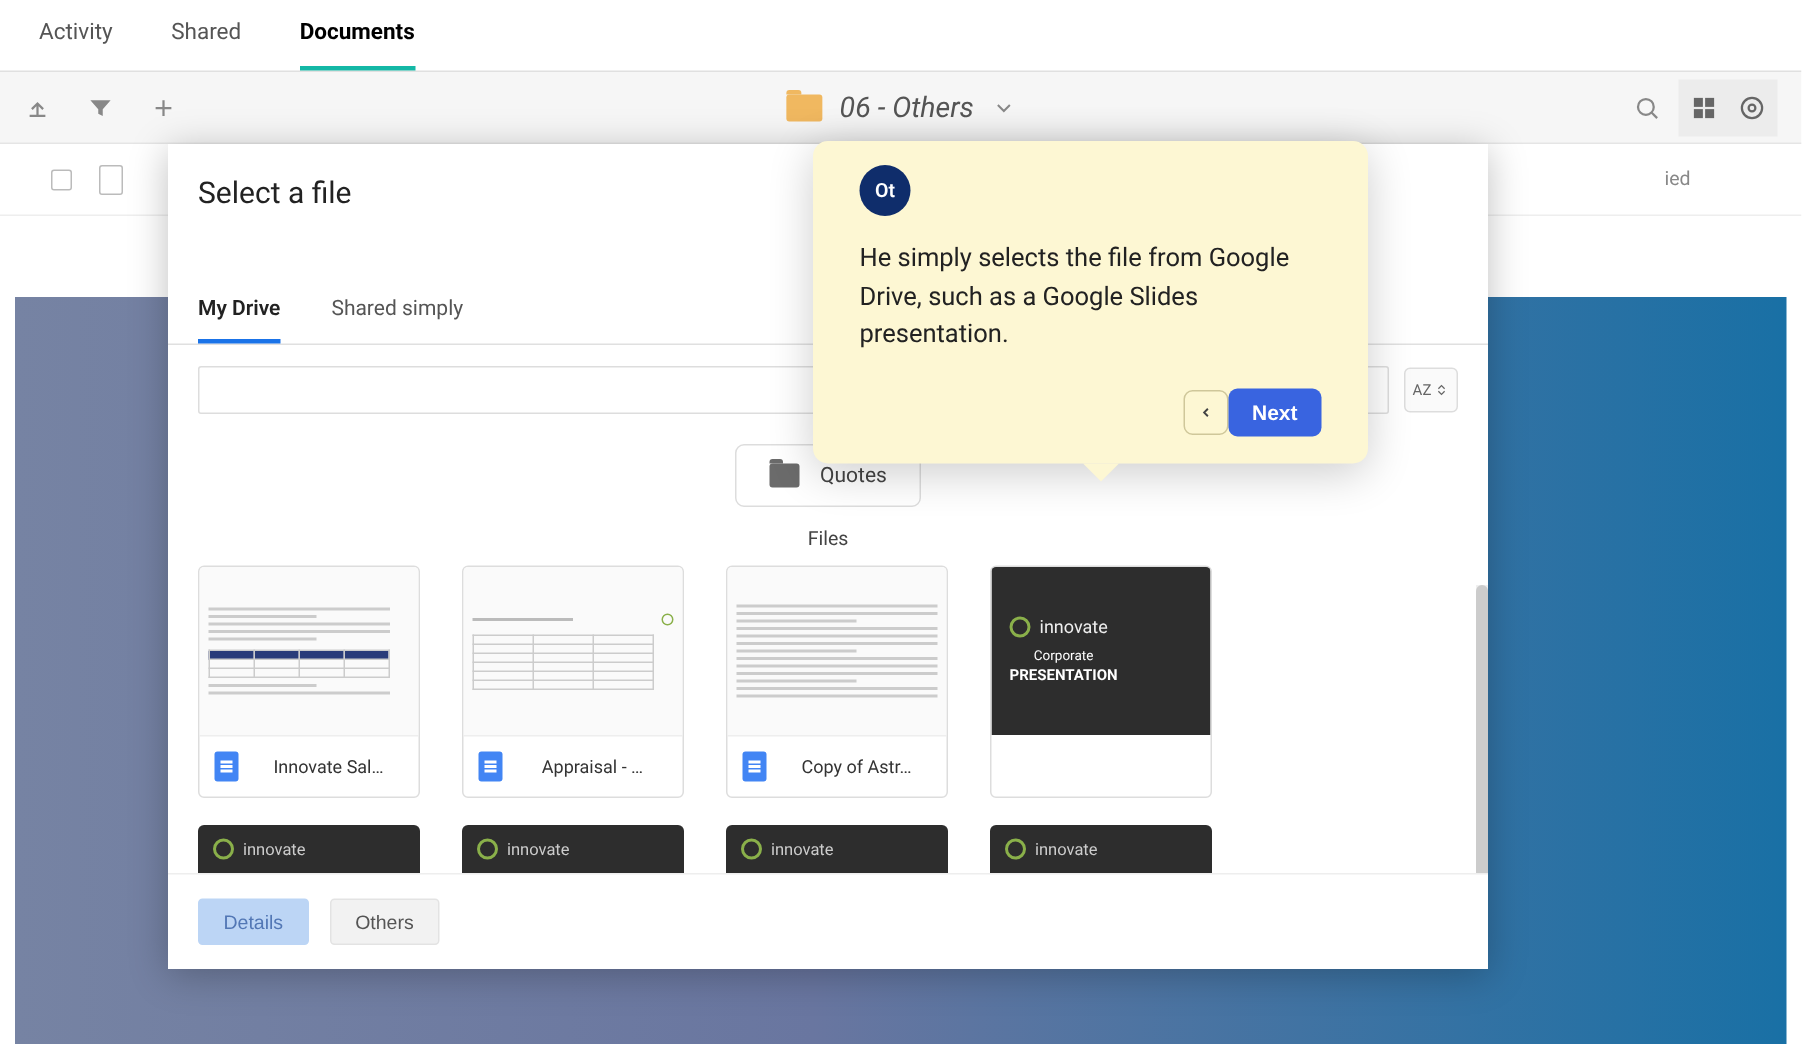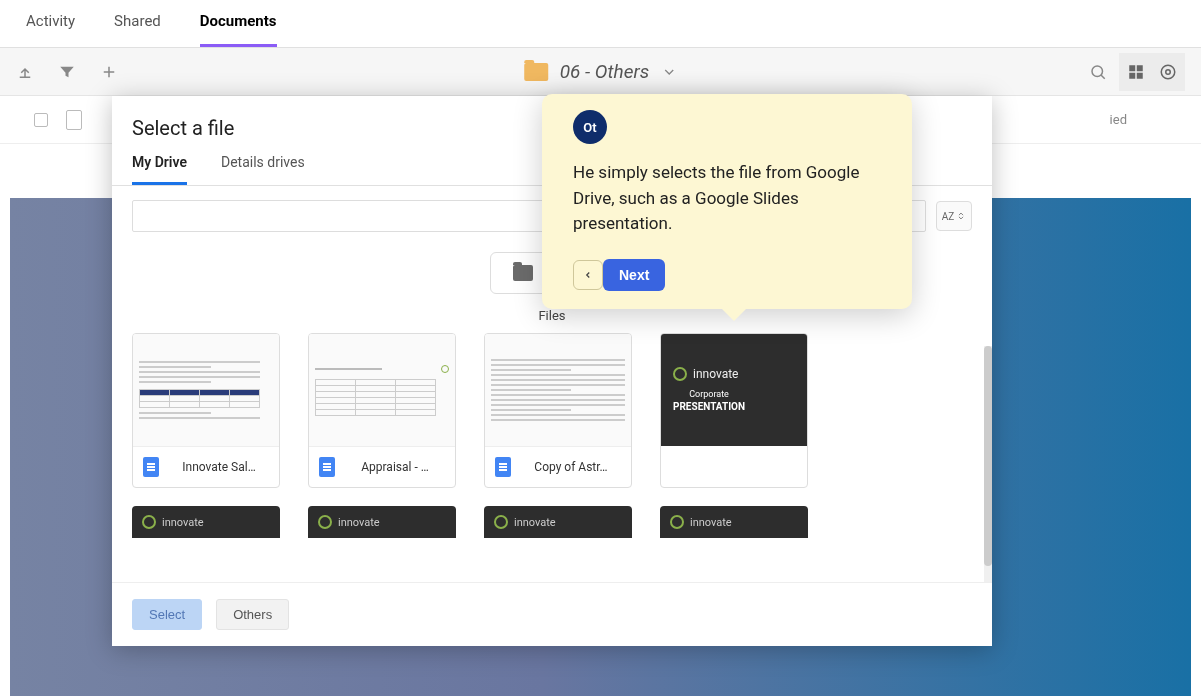--- a/index.html
+++ b/index.html
@@ -1,21 +1,21 @@
 <!DOCTYPE html>
 <html><head>
 <meta charset="utf-8">
 <style>
 * { margin: 0; padding: 0; box-sizing: border-box; }
 body { font-family: -apple-system, BlinkMacSystemFont, "Segoe UI", Roboto, Arial, sans-serif; background: #fff; width: 1201px; height: 696px; overflow: hidden; position: relative; }
 
 
 .top-tabs { display: flex; gap: 39px; padding: 12px 26px 0; border-bottom: 1px solid #e0e0e0; position: relative; }
 .top-tab { font-size: 15px; color: #555; padding-bottom: 14px; cursor: pointer; }
-.top-tab.active { color: #000; font-weight: 700; border-bottom: 3px solid #8b5cf6; }
+.top-tab.active { color: #000; font-weight: 700; border-bottom: 3px solid #14b8a6; }
 
 
 .toolbar { display: flex; align-items: center; background: #f6f6f6; height: 48px; padding: 0 16px; border-bottom: 1px solid #e5e5e5; position: relative; }
 .toolbar-left { display: flex; gap: 24px; align-items: center; color: #888; }
 .toolbar-center { position: absolute; left: 50%; transform: translateX(-50%); display: flex; align-items: center; gap: 12px; color: #555; font-size: 19px; font-style: italic; }
 .folder-icon { width: 24px; height: 18px; background: #f0b860; border-radius: 2px; position: relative; }
 .folder-icon::before { content: ''; position: absolute; top: -3px; left: 0; width: 10px; height: 3px; background: #f0b860; border-radius: 2px 2px 0 0; }
 .toolbar-right { margin-left: auto; display: flex; gap: 12px; align-items: center; color: #888; }
 .toolbar-right-box { background: #ececec; padding: 10px 8px; display: flex; gap: 14px; align-items: center; }
 
@@ -25,21 +25,21 @@
 .row-behind .fi { width: 16px; height: 20px; border: 1.5px solid #bbb; border-radius: 2px; }
 .row-behind .txt { margin-left: auto; font-size: 13px; color: #888; margin-right: 40px; }
 
 
 .bg-area { position: absolute; top: 198px; left: 10px; right: 10px; bottom: 0; background: linear-gradient(90deg, #7683a3 0%, #6976a0 45%, #1970a5 100%); }
 
 
 .modal { position: absolute; top: 96px; left: 112px; width: 880px; height: 550px; background: #fff; box-shadow: 0 4px 24px rgba(0,0,0,0.25); display: flex; flex-direction: column; }
 .modal-title { font-size: 20px; font-weight: 400; padding: 20px 20px 14px; color: #222; }
 .modal-tabs { display: flex; gap: 34px; padding: 0 20px; border-bottom: 1px solid #e0e0e0; }
-.modal-tab { font-size: 14px; padding-bottom: 12px; color: #555; cursor: pointer; }
+.modal-tab { font-size: 14px; padding-bottom: 12px; color: #555; cursor: pointer; margin-top: 44px; }
 .modal-tab.active { color: #222; font-weight: 600; border-bottom: 3px solid #1a73e8; }
 
 .modal-search-row { padding: 14px 20px; display: flex; gap: 10px; align-items: center; }
 .modal-search { flex: 1; height: 32px; border: 1px solid #ddd; border-radius: 2px; padding: 0 10px; font-size: 13px; }
 .sort-btn { width: 36px; height: 30px; border: 1px solid #ddd; border-radius: 4px; display: flex; align-items: center; justify-content: center; font-size: 13px; color: #666; background: #fafafa; }
 
 .modal-body { flex: 1; padding: 0 20px; overflow: hidden; position: relative; text-align: center; }
 .folder-chip { display: inline-flex; align-items: center; gap: 14px; border: 1px solid #ddd; border-radius: 6px; padding: 12px 22px; font-size: 14px; color: #444; margin-top: 6px; }
 .folder-chip .ic { width: 20px; height: 16px; background: #6b6b6b; border-radius: 2px; position: relative; }
 .folder-chip .ic::before { content:''; position:absolute; top:-3px; left:0; width:9px; height:3px; background:#6b6b6b; border-radius:2px 2px 0 0;}
@@ -70,21 +70,21 @@
 .btn-cancel { background: #f2f2f2; color: #555; border-color: #e3e3e3; }
 
 .modal-scroll { position: absolute; right: 0; top: 100px; width: 8px; height: 320px; background: #f0f0f0; }
 .modal-scroll-thumb { position: absolute; top: 0; width: 8px; height: 220px; background: #ccc; border-radius: 4px; }
 
 
 .callout { position: absolute; top: 94px; left: 542px; width: 370px; background: #fdf7d3; border-radius: 10px; box-shadow: 0 6px 30px rgba(0,0,0,0.2); padding: 16px 31px 18px; z-index: 50; }
 .callout::after { content: ''; position: absolute; bottom: -12px; left: 180px; border: 12px solid transparent; border-top-color: #fdf7d3; border-bottom: none; }
 .callout-badge { width: 34px; height: 34px; border-radius: 50%; background: #0f2d6b; color: #fff; display: flex; align-items: center; justify-content: center; font-size: 13px; font-weight: 600; margin-bottom: 16px; }
 .callout-text { font-size: 17px; line-height: 1.5; color: #222; margin-bottom: 22px; }
-.callout-footer { display: flex; justify-content: flex-start; align-items: center; }
+.callout-footer { display: flex; justify-content: flex-end; align-items: center; }
 .callout-back { width: 30px; height: 30px; border: 1px solid #cfc79a; border-radius: 6px; display: flex; align-items: center; justify-content: center; color: #555; cursor: pointer; font-size: 14px; }
 .callout-next { background: #3964e0; color: #fff; border: none; padding: 8px 16px; border-radius: 6px; font-size: 14px; font-weight: 600; cursor: pointer; }
 
 .icn { display: inline-flex; }
 svg { display: block; }
 
 
 .doc-lines { width: 90%; }
 .doc-lines .ln { height: 2px; background: #ccc; margin: 3px 0; }
 .doc-lines .ln.s { width: 60%; }
@@ -159,21 +159,21 @@
   <div class="fi"></div>
   <div class="txt">ied</div>
 </div>
 
 <div class="bg-area"></div>
 
 <div class="modal">
   <div class="modal-title">Select a file</div>
   <div class="modal-tabs">
     <div class="modal-tab active">My Drive</div>
-    <div class="modal-tab">Details drives</div>
+    <div class="modal-tab">Shared simply</div>
   </div>
   <div class="modal-search-row">
     <input class="modal-search" style="">
     <div class="sort-btn">
       <span style="font-size:10px;">AZ</span>
       <svg width="10" height="10" viewBox="0 0 24 24" fill="none" stroke="#666" stroke-width="2" style="margin-left:2px;">
           <path d="M7 10l5-5 5 5M7 14l5 5 5-5"></path>
         </svg>
     </div>
   </div>
@@ -342,21 +342,21 @@
           </div>
         </div>
     </div>
 
     <div class="modal-scroll">
       <div class="modal-scroll-thumb"></div>
     </div>
   </div>
 
   <div class="modal-footer">
-    <button class="btn btn-select">Select</button>
+    <button class="btn btn-select">Details</button>
     <button class="btn btn-cancel">Others</button>
   </div>
 </div>
 
 <div class="callout">
   <div class="callout-badge">Ot</div>
   <div class="callout-text">He simply selects the file from Google Drive, such as a Google Slides presentation.</div>
   <div class="callout-footer">
     <div class="callout-back">
       <svg width="10" height="10" viewBox="0 0 24 24" fill="none" stroke="#444" stroke-width="3">

